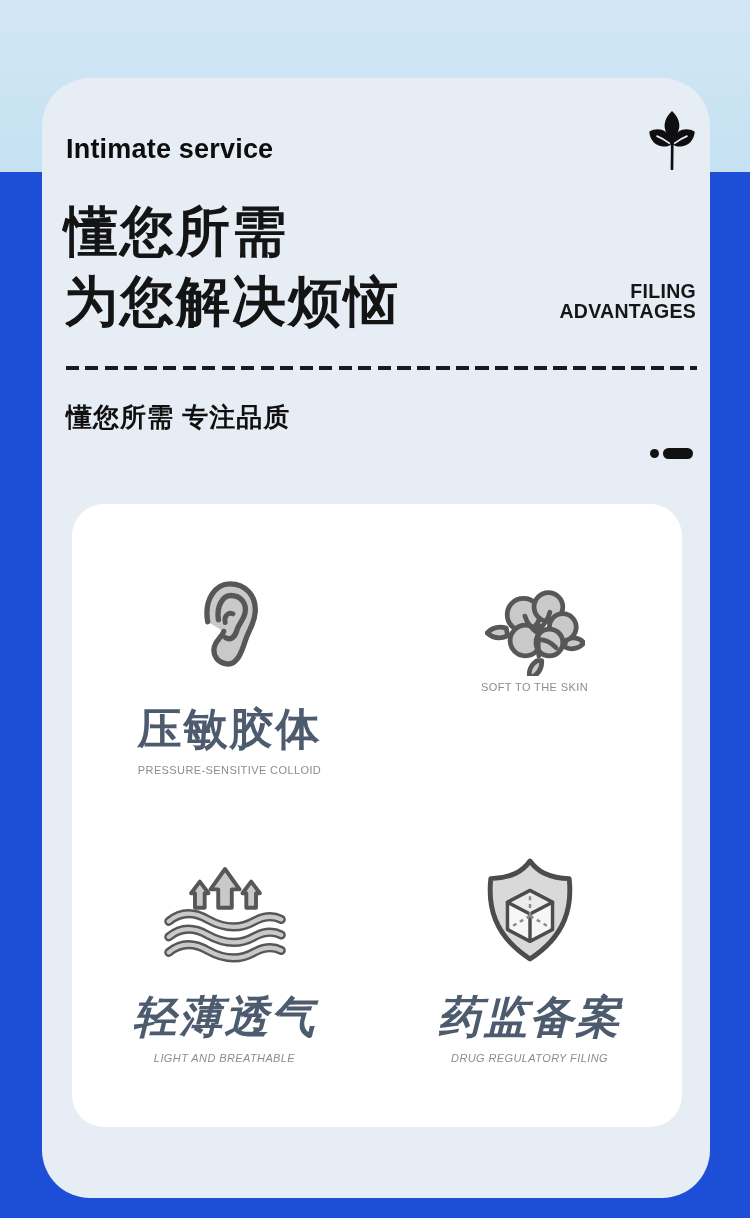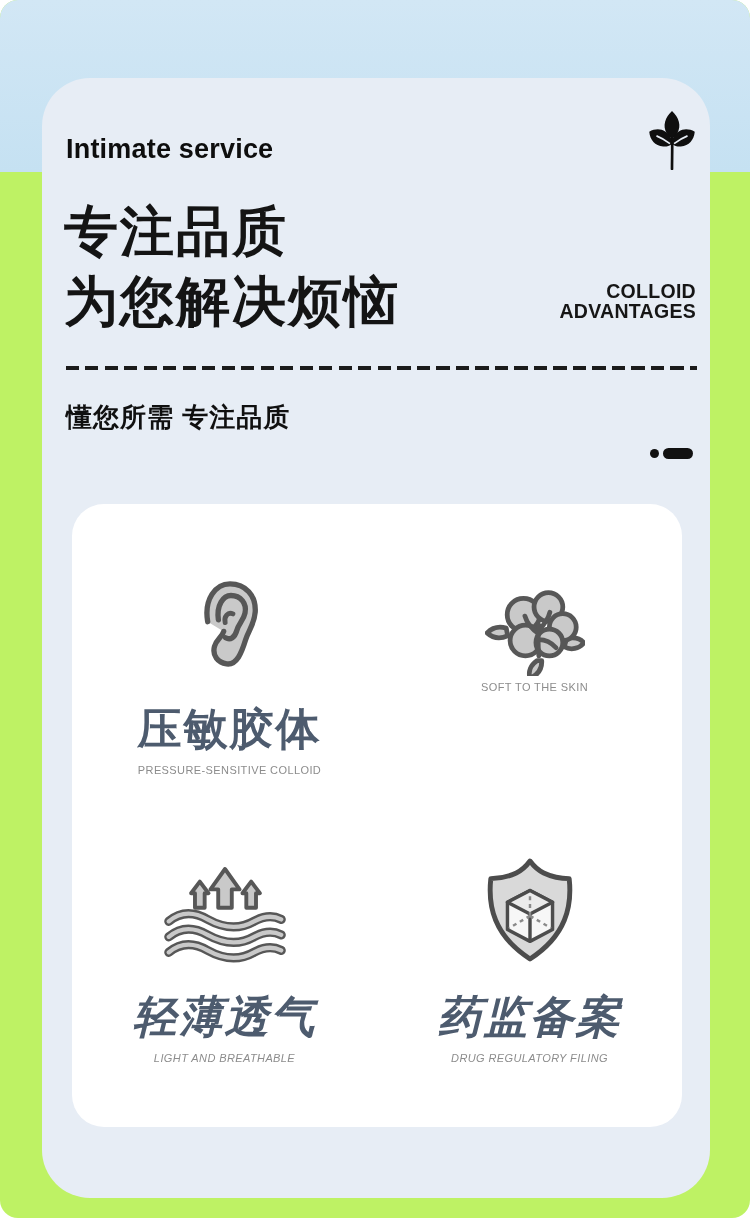--- a/index.html
+++ b/index.html
@@ -1,21 +1,20 @@
 <!DOCTYPE html>
 <html><head>
 <meta charset="utf-8">
 <style>
   * { margin:0; padding:0; box-sizing:border-box; }
   html,body { background:#ffffff; }
   .page {
     position:relative; width:750px; height:1218px; overflow:hidden;
-    background:#bef264;
+    background:#1d4ed8;
     font-family:"Liberation Sans","DejaVu Sans",sans-serif;
-    border-radius:18px;
   }
   .top-band {
     position:absolute; left:0; top:0; width:750px; height:172px;
     background:linear-gradient(#d2e7f5,#c5e1f2);
   }
   .adv-card {
     position:absolute; left:42px; top:78px; width:668px; height:1120px;
     background:#e7edf5; border-radius:48px;
   }
   .service-label {
@@ -83,26 +82,26 @@
       <svg viewBox="0 0 50 58" width="52" height="60">
         <path d="M25 57 C25 46 25.5 36 25 24" stroke="#0f0f0f" stroke-width="2.6" fill="none" stroke-linecap="round"></path>
         <path d="M25 1 C31.5 7 34.5 15.5 30 22.5 C28 25.5 26 26.5 25 28.5 C24 26.5 22 25.5 20 22.5 C15.5 15.5 18.5 7 25 1 Z" fill="#0f0f0f"></path>
         <path d="M3 21 C11 16.5 19.5 18.5 24 27 C25 29 25 31 24.5 33 C22.5 34.8 19.5 35.5 16.5 35.2 C8.5 34.5 3.8 29 3 21 Z" fill="#0f0f0f"></path>
         <path d="M47 21 C39 16.5 30.5 18.5 26 27 C25 29 25 31 25.5 33 C27.5 34.8 30.5 35.5 33.5 35.2 C41.5 34.5 46.2 29 47 21 Z" fill="#0f0f0f"></path>
         <path d="M10 25 C15 27 19 29.5 23 32.5 M40 25 C35 27 31 29.5 27 32.5" stroke="#e7edf5" stroke-width="1.6" fill="none"></path>
       </svg>
     </div>
 
     <div class="hero-title">
-      <span>专注品质</span><br>
+      <span>懂您所需</span><br>
       <span>为您解决烦恼</span>
     </div>
 
     <div class="hero-aside">
-      <span>COLLOID</span><br>
+      <span>FILING</span><br>
       <span>ADVANTAGES</span>
     </div>
 
     <div class="dashed-divider"></div>
 
     <div class="tagline">懂您所需 专注品质</div>
     <div class="accent-dot"></div>
     <div class="accent-bar"></div>
 
     <div class="feature-panel">

